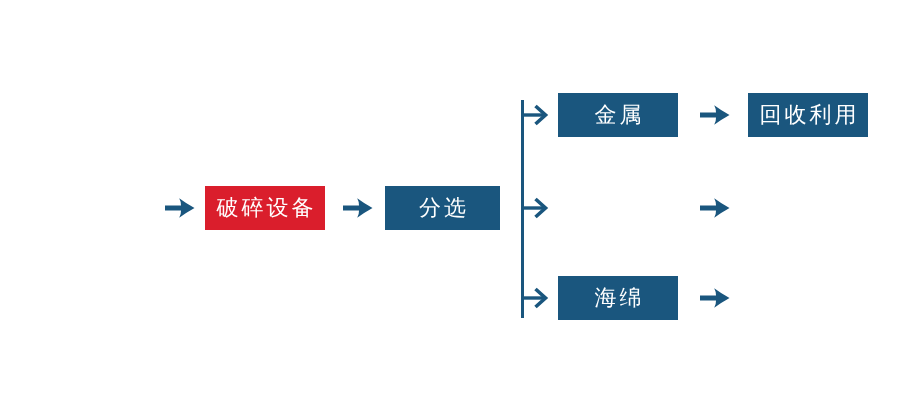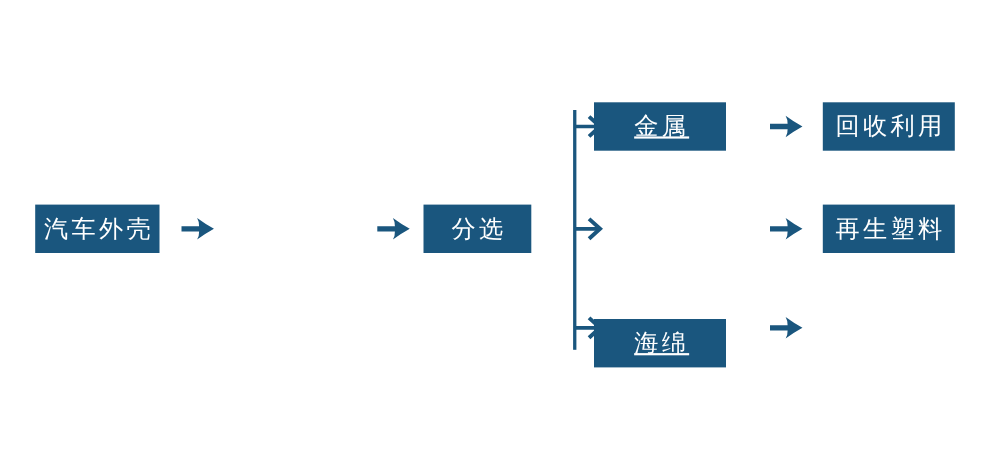--- a/index.html
+++ b/index.html
@@ -25,28 +25,28 @@
     font-size: 22px;
     letter-spacing: 3px;
     padding-left: 3px; 
     white-space: nowrap;
   }
   .node.red { background: #DA1E2C; }
 
   
   .n-source   { left: 32px;  top: 186px; width: 113px; }
   .n-crusher  { left: 205px; top: 186px; width: 120px; }
-  .n-sorting  { left: 385px; top: 186px; width: 98px; }
+  .n-sorting  { left: 385px; top: 186px; width: 115px; }
 
   
-  .col-material { left: 540px; width: 120px; text-decoration: underline; }
+  .col-material { left: 558px; width: 120px; }
   .col-result   { left: 748px; width: 120px; text-align: right; }
   .row-1 { top: 93px; }
   .row-2 { top: 186px; }
-  .row-3 { top: 276px; margin-top: 14px; }
+  .row-3 { top: 276px; }
 
   .arrow {
     position: absolute;
     width: 32px;
     height: 24px;
   }
   .a-main-1 { left: 164px; top: 196px; }
   .a-main-2 { left: 342px; top: 196px; }
   .a-mid-1  { left: 699px; top: 103px; }
   .a-mid-2  { left: 699px; top: 196px; }
@@ -70,28 +70,28 @@
   .b-2 { top: 195px; }
   .b-3 { top: 285px; }
 
   svg { display: block; width: 100%; height: 100%; }
 </style>
 </head>
 <body>
 
 <div class="canvas">
 
-  <div class="node n-source">汽车外壳</div>
 
   <div class="arrow a-main-1">
     <svg viewBox="0 0 32 24" aria-hidden="true">
       <path d="M1 9.6 H17 Q17.2 5.8 15.2 2.2 Q22.5 7.6 30.5 12 Q22.5 16.4 15.2 21.8 Q17.2 18.2 17 14.4 H1 Z" fill="#1A567E"></path>
     </svg>
   </div>
 
+  <div class="node red n-crusher">破碎设备</div>
 
   <div class="arrow a-main-2">
     <svg viewBox="0 0 32 24" aria-hidden="true">
       <path d="M1 9.6 H17 Q17.2 5.8 15.2 2.2 Q22.5 7.6 30.5 12 Q22.5 16.4 15.2 21.8 Q17.2 18.2 17 14.4 H1 Z" fill="#1A567E"></path>
     </svg>
   </div>
 
   <div class="node n-sorting">分选</div>
 
   <div class="vline"></div>
@@ -127,21 +127,20 @@
       <path d="M1 9.6 H17 Q17.2 5.8 15.2 2.2 Q22.5 7.6 30.5 12 Q22.5 16.4 15.2 21.8 Q17.2 18.2 17 14.4 H1 Z" fill="#1A567E"></path>
     </svg>
   </div>
   <div class="node col-result row-1">回收利用</div>
 
   <div class="arrow a-mid-2">
     <svg viewBox="0 0 32 24" aria-hidden="true">
       <path d="M1 9.6 H17 Q17.2 5.8 15.2 2.2 Q22.5 7.6 30.5 12 Q22.5 16.4 15.2 21.8 Q17.2 18.2 17 14.4 H1 Z" fill="#1A567E"></path>
     </svg>
   </div>
-  <div class="node col-result row-2">再生塑料</div>
 
   <div class="node col-material row-3">海绵</div>
   <div class="arrow a-mid-3">
     <svg viewBox="0 0 32 24" aria-hidden="true">
       <path d="M1 9.6 H17 Q17.2 5.8 15.2 2.2 Q22.5 7.6 30.5 12 Q22.5 16.4 15.2 21.8 Q17.2 18.2 17 14.4 H1 Z" fill="#1A567E"></path>
     </svg>
   </div>
 
 </div>
 

